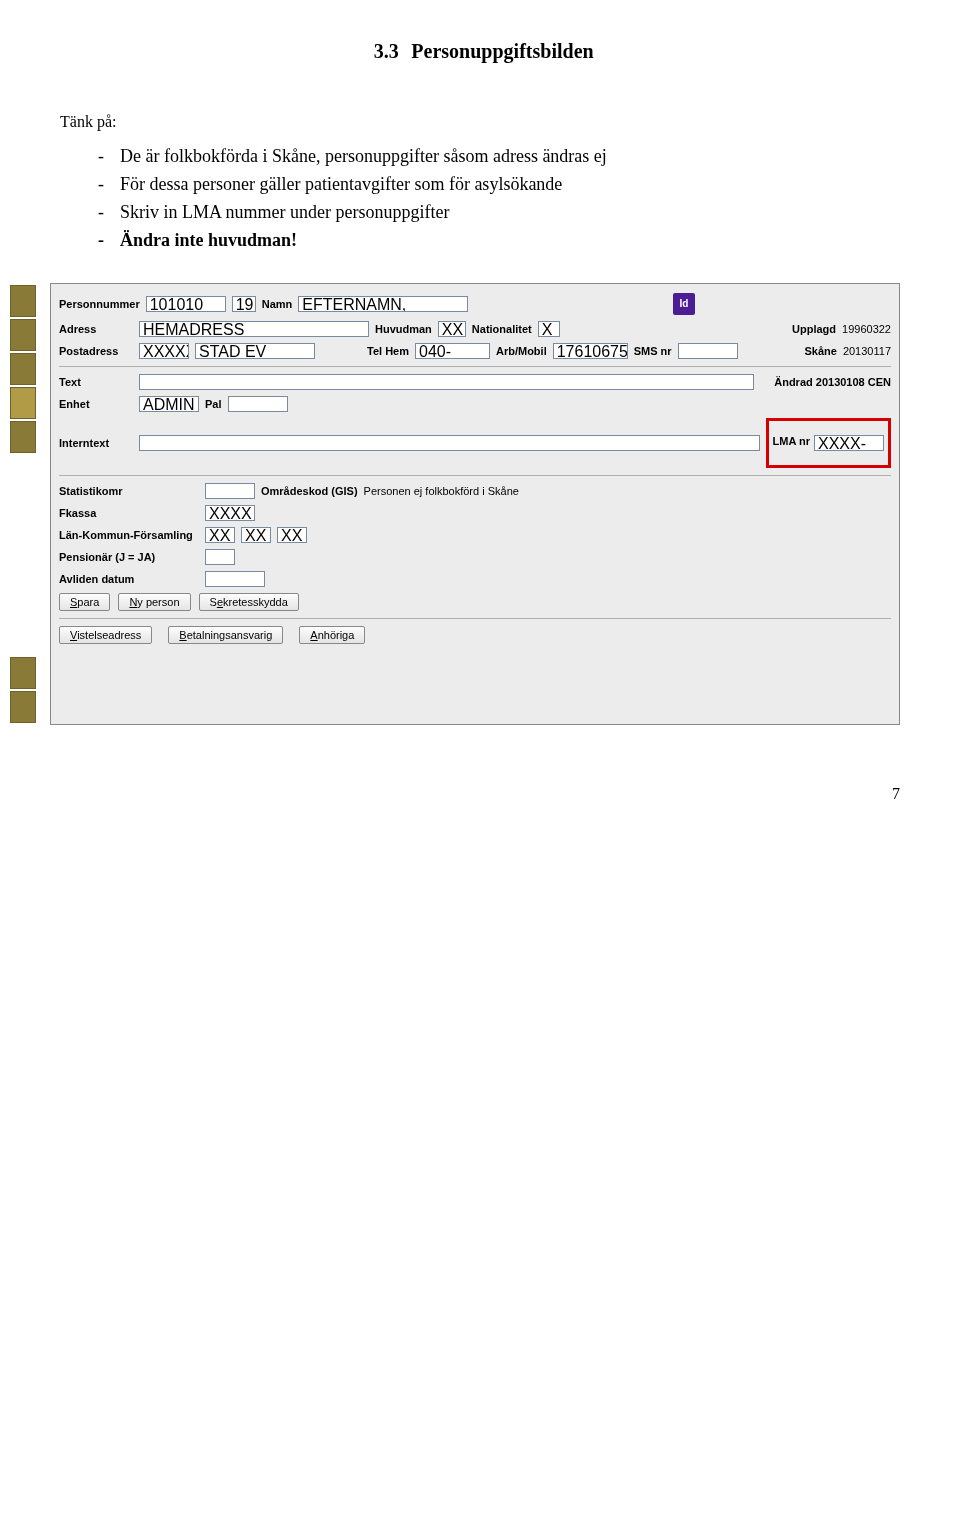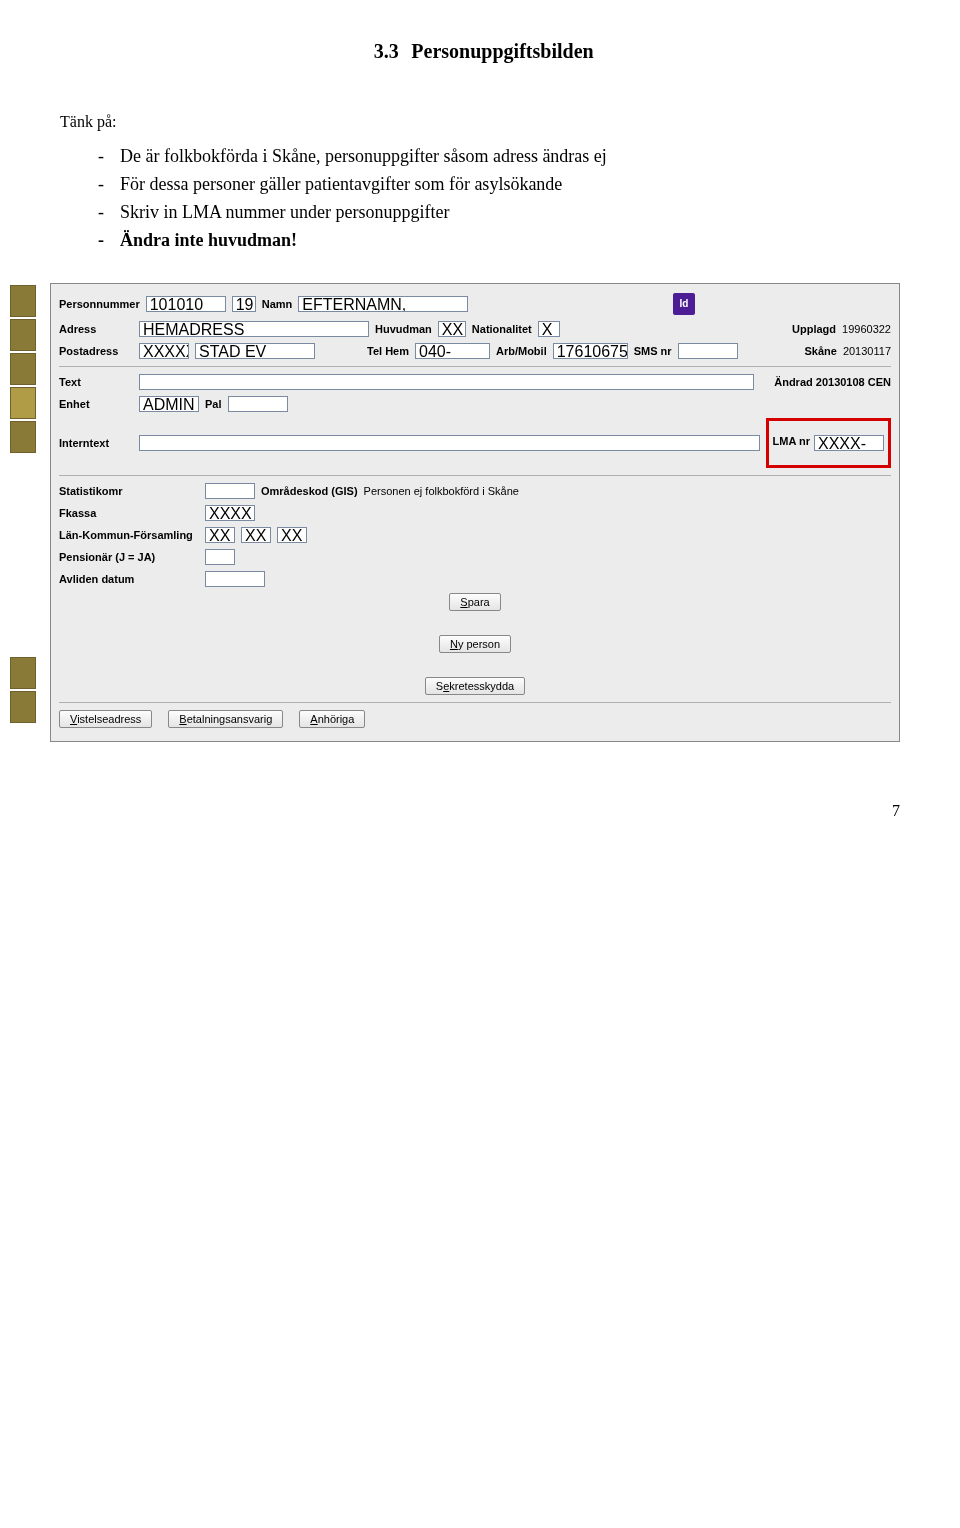--- a/index.html
+++ b/index.html
@@ -247,21 +247,21 @@
       </div>
       <div class="row">
         <span class="lbl" style="width:140px">Pensionär (J = JA)</span>
         <div class="fld" style="width:30px"></div>
       </div>
       <div class="row">
         <span class="lbl" style="width:140px">Avliden datum</span>
         <div class="fld" style="width:60px"></div>
       </div>
 
-      <div class="row" style="gap:24px;flex-direction:column;">
+      <div class="row" style="gap:8px;">
         <button class="btn"><span class="ul">S</span><span>para</span></button>
         <button class="btn"><span><span class="ul">N</span>y person</span></button>
         <button class="btn"><span>S<span class="ul">e</span>kretesskydda</span></button>
       </div>
 
       <hr class="hr">
 
       <div class="row" style="gap:16px;">
         <button class="btn"><span><span class="ul">V</span>istelseadress</span></button>
         <button class="btn"><span><span class="ul">B</span>etalningsansvarig</span></button>

